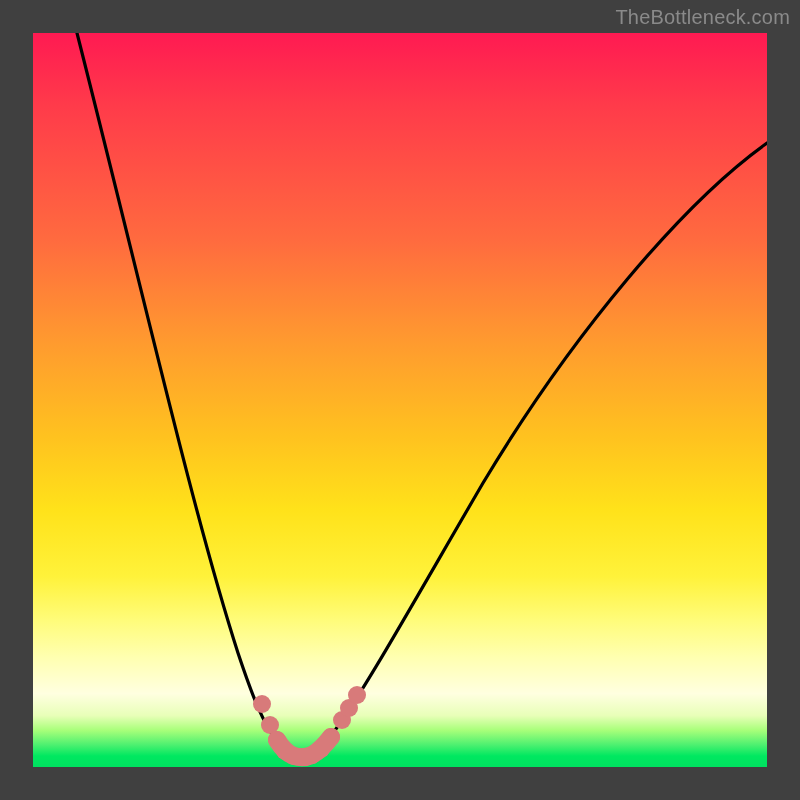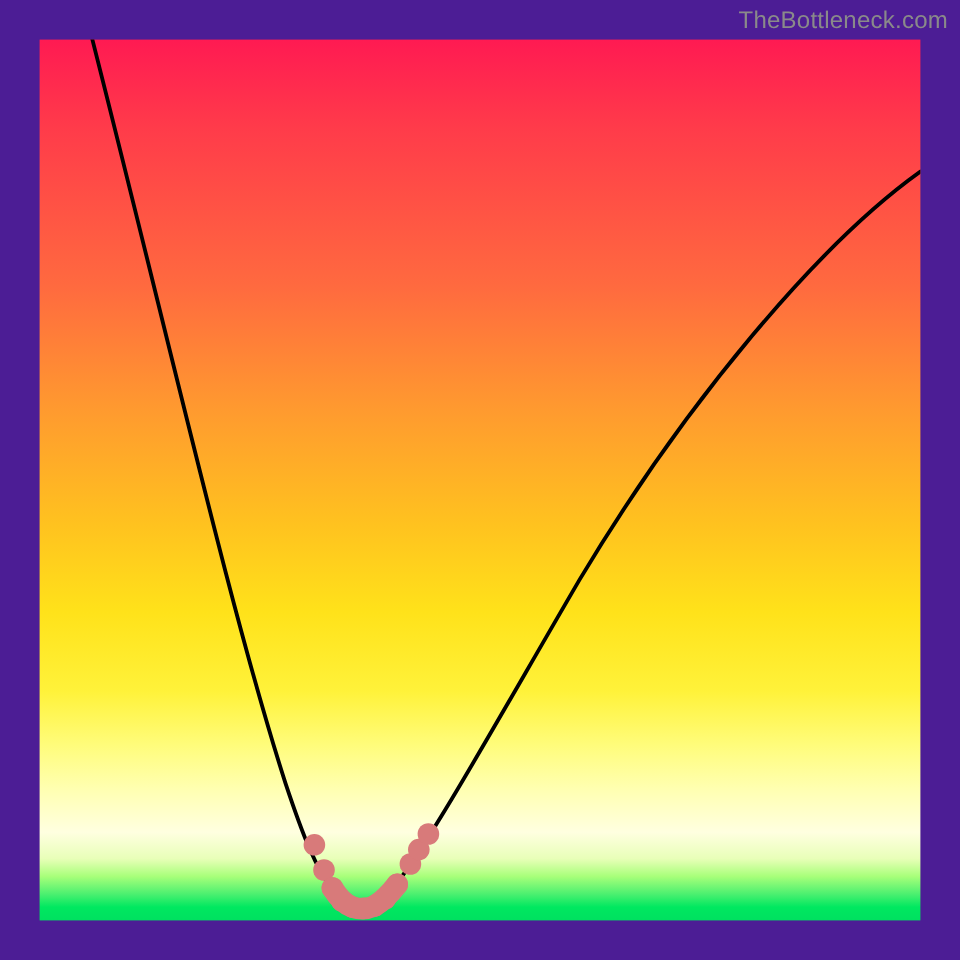--- a/index.html
+++ b/index.html
@@ -10,21 +10,21 @@
     background: #000;
     overflow: hidden;
     font-family: Arial, Helvetica, sans-serif;
   }
   .frame {
     position: absolute;
     left: 0;
     top: 0;
     width: 800px;
     height: 800px;
-    background: #4c1d95;
+    background: #404040;
   }
   .plot-area {
     position: absolute;
     left: 33px;
     top: 33px;
     width: 734px;
     height: 734px;
     
     background: linear-gradient(to bottom,
       #ff1a52 0%,

